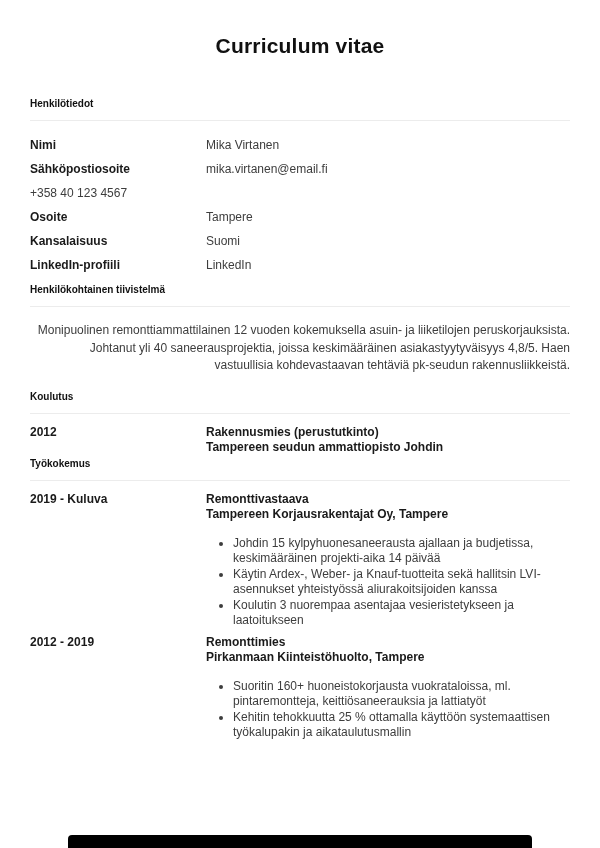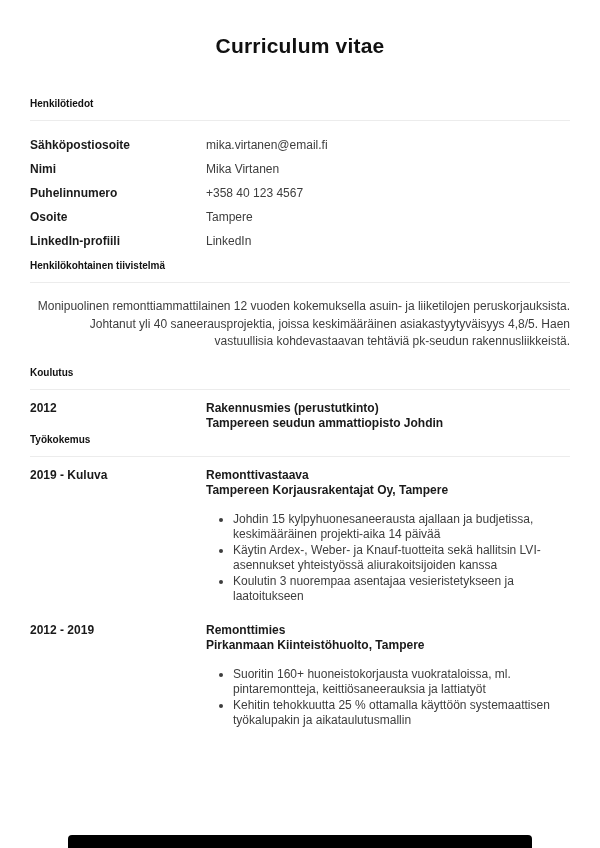--- a/index.html
+++ b/index.html
@@ -60,21 +60,21 @@
     font-size: 12px;
     line-height: 17.5px;
     color: #3d3d3d;
     text-align: right;
   }
   .entry {
     display: flex;
     margin-top: 11px;
     font-size: 12px;
   }
-  .entry-tight { margin-top: 18px; }
+  .entry-tight { margin-top: 6px; }
   .entry-period {
     width: 176px;
     flex: 0 0 176px;
     font-weight: bold;
     line-height: 15.5px;
     color: #1a1a1a;
   }
   .entry-body { flex: 1; }
   .entry-title, .entry-org {
     font-weight: bold;
@@ -105,34 +105,37 @@
 <body>
 
 <div class="page">
 
   <h1 class="doc-title">Curriculum vitae</h1>
 
   <h2 class="section-heading mt-a">Henkilötiedot</h2>
   <div class="rule"></div>
   <div class="fields">
     <div class="field-row">
+      <div class="field-label">Nimi</div>
+      <div class="field-value">Mika Virtanen</div>
+    </div>
+    <div class="field-row">
       <div class="field-label">Sähköpostiosoite</div>
       <div class="field-value">mika.virtanen@email.fi</div>
     </div>
     <div class="field-row">
-      <div class="field-label">Nimi</div>
-      <div class="field-value">Mika Virtanen</div>
-    </div>
-    <div class="field-row">
-      <div class="field-label">Puhelinnumero</div>
       <div class="field-value">+358 40 123 4567</div>
     </div>
     <div class="field-row">
       <div class="field-label">Osoite</div>
       <div class="field-value">Tampere</div>
+    </div>
+    <div class="field-row">
+      <div class="field-label">Kansalaisuus</div>
+      <div class="field-value">Suomi</div>
     </div>
     <div class="field-row">
       <div class="field-label">LinkedIn-profiili</div>
       <div class="field-value">LinkedIn</div>
     </div>
   </div>
 
   <h2 class="section-heading mt-b">Henkilökohtainen tiivistelmä</h2>
   <div class="rule"></div>
   <p class="summary-text">Monipuolinen remonttiammattilainen 12 vuoden kokemuksella asuin- ja liiketilojen peruskorjauksista. Johtanut yli 40 saneerausprojektia, joissa keskimääräinen asiakastyytyväisyys 4,8/5. Haen vastuullisia kohdevastaavan tehtäviä pk-seudun rakennusliikkeistä.</p>

